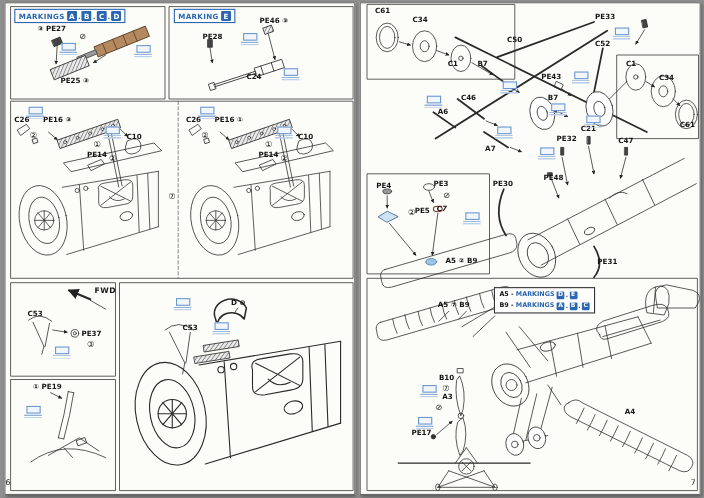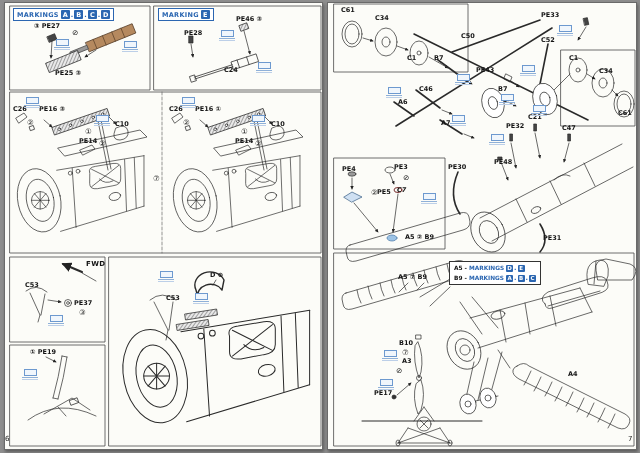--- a/index.html
+++ b/index.html
@@ -388,26 +388,26 @@
       <span class="lbl" style="left: 30px; top: 349px;">① PE19</span>
       <span class="lbl" style="left: 166px; top: 295px;">C53</span>
       <span class="lbl" style="left: 210px; top: 272px;">D ⊛</span>
       <span class="lbl pg" style="left: 5px; top: 436px;">6</span>
       <span class="lbl" style="left: 341px; top: 7px;">C61</span>
       <span class="lbl" style="left: 375px; top: 15px;">C34</span>
       <span class="lbl" style="left: 407px; top: 55px;">C1</span>
       <span class="lbl" style="left: 461px; top: 33px;">C50</span>
       <span class="lbl" style="left: 541px; top: 37px;">C52</span>
       <span class="lbl" style="left: 541px; top: 12px;">PE33</span>
-      <span class="lbl" style="left: 476px; top: 67px;">PE43</span>
+      <span class="lbl" style="left: 492px; top: 67px;">PE43</span>
       <span class="lbl" style="left: 434px; top: 55px;">B7</span>
       <span class="lbl" style="left: 498px; top: 86px;">B7</span>
       <span class="lbl" style="left: 398px; top: 99px;">A6</span>
       <span class="lbl" style="left: 419px; top: 86px;">C46</span>
-      <span class="lbl" style="left: 441px; top: 120px;">A7</span>
+      <span class="lbl" style="left: 441px; top: 132px;">A7</span>
       <span class="lbl" style="left: 569px; top: 55px;">C1</span>
       <span class="lbl" style="left: 599px; top: 68px;">C34</span>
       <span class="lbl" style="left: 618px; top: 110px;">C61</span>
       <span class="lbl" style="left: 506px; top: 123px;">PE32</span>
       <span class="lbl" style="left: 528px; top: 114px;">C21</span>
       <span class="lbl" style="left: 562px; top: 125px;">C47</span>
       <span class="lbl" style="left: 494px; top: 159px;">PE48</span>
       <span class="lbl" style="left: 342px; top: 166px;">PE4</span>
       <span class="lbl" style="left: 394px; top: 164px;">PE3</span>
       <span class="lbl" style="left: 337px; top: 189px; padding-left: 40px;">PE5</span>

